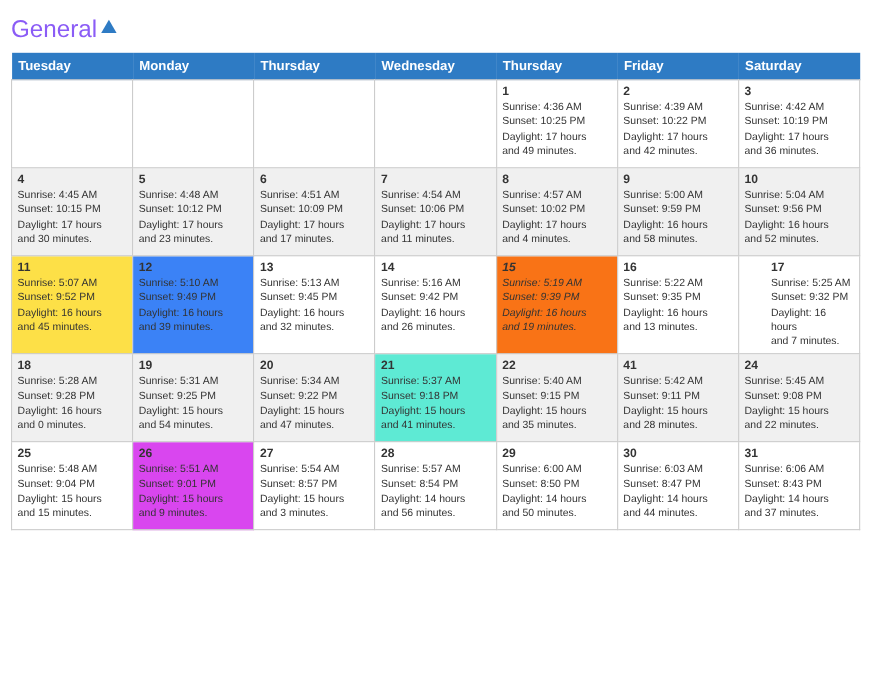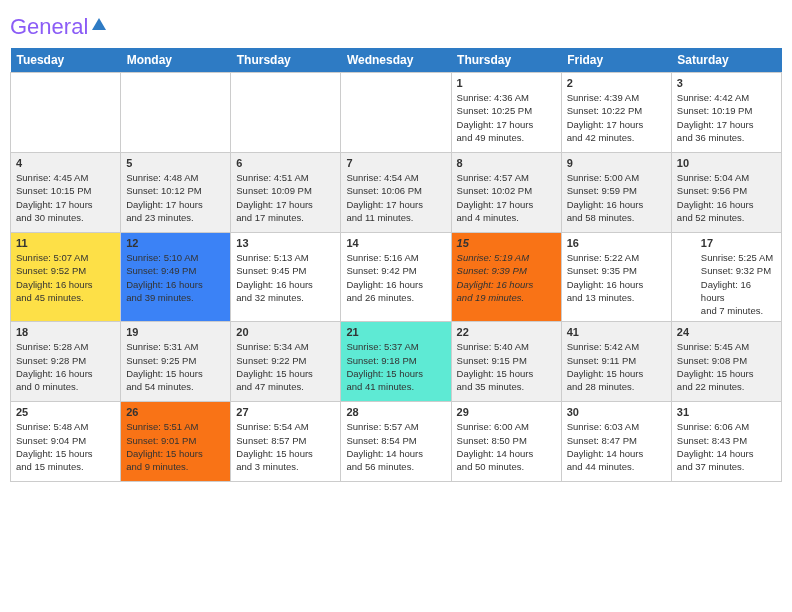--- a/index.html
+++ b/index.html
@@ -221,21 +221,21 @@
         <td style="background-color: rgb(240, 240, 240);">
           <span class="day-num">24</span>
           <div class="day-info">Sunrise: 5:45 AM<br>Sunset: 9:08 PM<br>Daylight: 15 hours<br>and 22 minutes.</div>
         </td>
       </tr>
       <tr>
         <td style="background-color: rgb(255, 255, 255);">
           <span class="day-num">25</span>
           <div class="day-info">Sunrise: 5:48 AM<br>Sunset: 9:04 PM<br>Daylight: 15 hours<br>and 15 minutes.</div>
         </td>
-        <td style="background-color: #f97316;">
+        <td style="background-color: #d946ef;">
           <span class="day-num">26</span>
           <div class="day-info">Sunrise: 5:51 AM<br>Sunset: 9:01 PM<br>Daylight: 15 hours<br>and 9 minutes.</div>
         </td>
         <td style="background-color: rgb(255, 255, 255); margin-left: 18px;">
           <span class="day-num">27</span>
           <div class="day-info">Sunrise: 5:54 AM<br>Sunset: 8:57 PM<br>Daylight: 15 hours<br>and 3 minutes.</div>
         </td>
         <td style="background-color: rgb(255, 255, 255);">
           <span class="day-num">28</span>
           <div class="day-info">Sunrise: 5:57 AM<br>Sunset: 8:54 PM<br>Daylight: 14 hours<br>and 56 minutes.</div>

